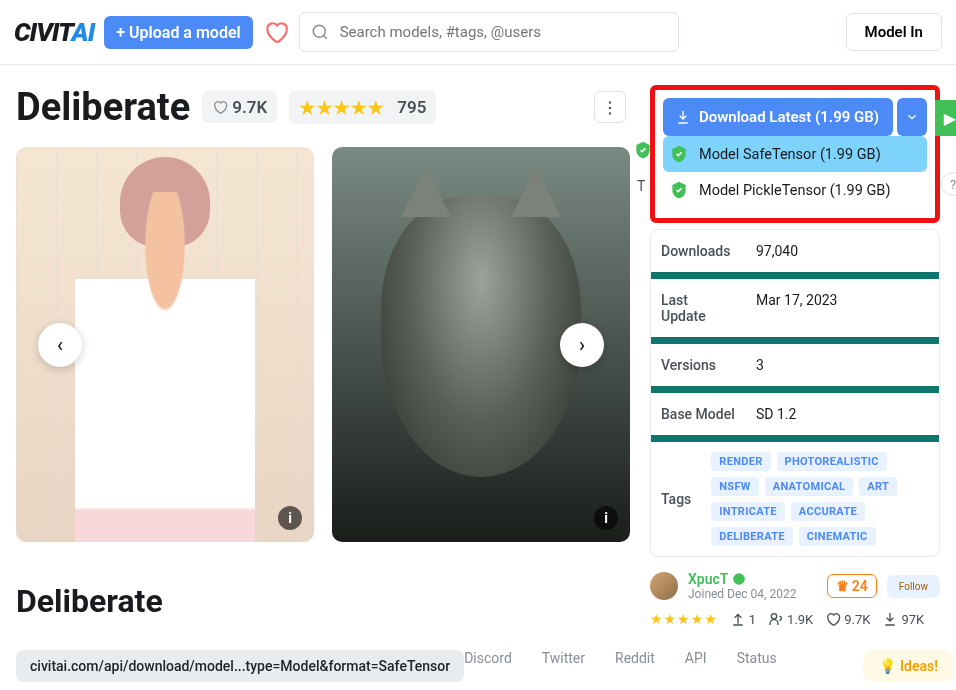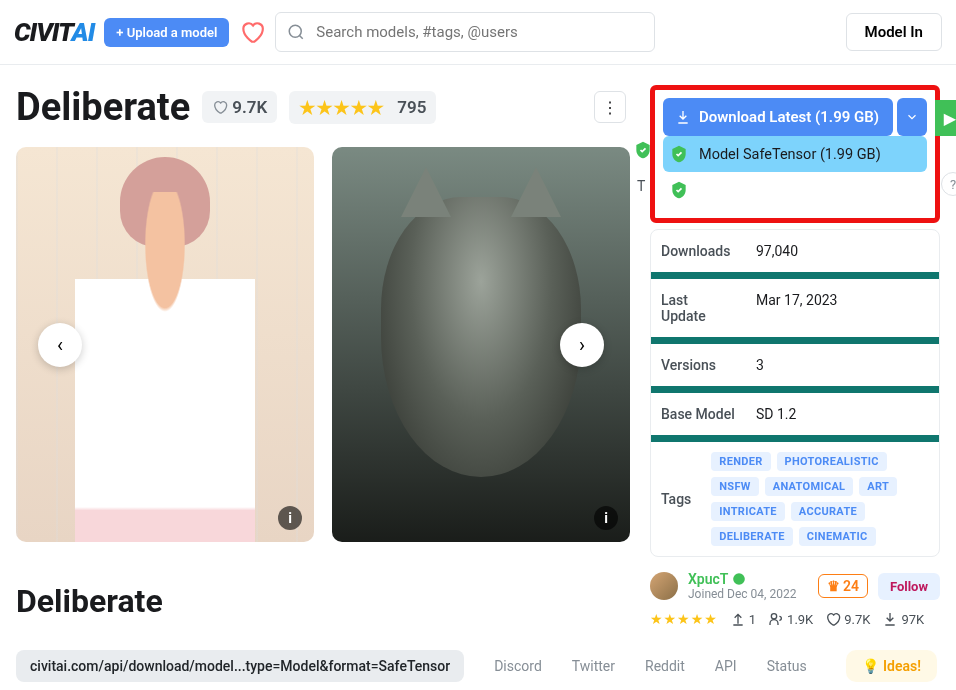--- a/index.html
+++ b/index.html
@@ -1,20 +1,20 @@
 <!DOCTYPE html>
 <html><head>
 <meta charset="utf-8">
 <style>
 *{box-sizing:border-box;margin:0;padding:0;font-family:-apple-system,BlinkMacSystemFont,"Segoe UI",Roboto,sans-serif}
 body{background:#fff;width:956px;height:690px;overflow:hidden;color:#1a1b1e}
 .header{display:flex;align-items:center;padding:12px 14px;gap:10px;border-bottom:1px solid #e9ecef}
 .logo{font-weight:900;font-size:26px;letter-spacing:-1px;font-style:italic}
 .logo .ai{color:#228be6}
-.upload-btn{background:#4c8bf5;color:#fff;border:none;border-radius:6px;padding:7px 12px;font-size:13px;font-weight:600;cursor:pointer}
+.upload-btn{background:#4c8bf5;color:#fff;border:none;border-radius:6px;padding:7px 12px;font-size:16px;font-weight:600;cursor:pointer}
 .heart{width:26px;height:26px;stroke:#ff6b6b;fill:none;stroke-width:2}
 .search-wrap{flex:1;max-width:380px;position:relative}
 .search-input{width:100%;padding:10px 12px 10px 40px;border:1px solid #dee2e6;border-radius:6px;font-size:15px;color:#868e96}
 .search-icon{position:absolute;left:12px;top:50%;transform:translateY(-50%);width:18px;height:18px;stroke:#868e96;fill:none;stroke-width:2}
 .signin{margin-left:auto;border:1px solid #dee2e6;background:#fff;padding:9px 18px;border-radius:6px;font-size:15px;font-weight:600;cursor:pointer}
 .main{padding:20px 16px;display:flex;gap:24px}
 .left{flex:1;min-width:0}
 .title-row{display:flex;align-items:center;gap:12px;margin-bottom:18px}
 .title{font-size:38px;font-weight:700}
 .pill{display:inline-flex;align-items:center;gap:4px;background:#f1f3f5;padding:6px 10px;border-radius:6px;font-size:17px;font-weight:600;color:#495057}
@@ -48,24 +48,24 @@
 .dkey{width:95px;padding:13px 10px;color:#495057;font-weight:500}
 .dval{flex:1;padding:13px 10px;color:#1a1b1e}
 .tags-cell{display:flex;flex-wrap:wrap;gap:6px;padding:10px}
 .tag{background:#e7f1ff;color:#4c8bf5;padding:3px 8px;border-radius:4px;font-size:11px;font-weight:700;letter-spacing:0.3px}
 .author{display:flex;align-items:center;gap:10px;margin-bottom:10px}
 .avatar{width:28px;height:28px;border-radius:50%;background:linear-gradient(135deg,#d4a574,#8b6f47)}
 .author-info{flex:1}
 .author-name{color:#40c057;font-size:14px;font-weight:600;display:flex;align-items:center;gap:4px}
 .author-joined{font-size:12px;color:#868e96}
 .crown-badge{display:flex;align-items:center;gap:3px;border:1px solid #fd7e14;border-radius:6px;padding:3px 8px;color:#fd7e14;font-size:14px;font-weight:600}
-.follow{background:#e7f1ff;color:#be185d;border:none;border-radius:6px;padding:6px 12px;font-size:13px;font-weight:700;cursor:pointer}
+.follow{background:#e7f1ff;color:#a16207;border:none;border-radius:6px;padding:6px 12px;font-size:10px;font-weight:400;cursor:pointer}
 .stats-row{display:flex;gap:12px;font-size:13px;color:#495057;align-items:center}
 .stat{display:flex;align-items:center;gap:3px}
-.bottom{position:absolute;bottom:8px;left:16px;right:19px;display:flex;align-items:center;gap:30px;font-size:14px;color:#868e96}
+.bottom{position:absolute;bottom:8px;left:16px;right:2px;display:flex;font-size:14px;color:#868e96}
 .url-badge{background:#e9ecef;padding:8px 14px;border-radius:8px;font-size:14px;color:#212529;font-weight:500}
 .ideas{margin-left:auto;background:#fff9e6;color:#f59f00;padding:8px 16px;border-radius:10px;font-weight:600;cursor:pointer}
 svg.icon-s{width:16px;height:16px;stroke:currentColor;fill:none;stroke-width:2}
 .kitchen{position:absolute;inset:0;opacity:0.3;background:repeating-linear-gradient(90deg,#ddd 0,#ddd 2px,transparent 2px,transparent 40px)}
 .figure{position:absolute;bottom:0;left:50%;transform:translateX(-50%);width:180px;height:350px;background:radial-gradient(ellipse at 50% 15%,#f4c2a1 0%,#f4c2a1 15%,transparent 16%),linear-gradient(180deg,transparent 25%,#fff 25%,#fff 90%,#f8d7da 91%)}
 .hair{position:absolute;top:10px;left:50%;transform:translateX(-50%);width:90px;height:90px;background:#d4a09a;border-radius:50% 50% 40% 40%}
 .cat{position:absolute;top:50px;left:50%;transform:translateX(-50%);width:200px;height:280px;background:radial-gradient(ellipse at 50% 30%,#9ca39a 0%,#5a6058 50%,#2a2d28 100%);border-radius:40% 40% 50% 50%}
 .ears{position:absolute;top:-30px;left:20px;width:0;height:0;border-left:25px solid transparent;border-right:25px solid transparent;border-bottom:50px solid #7a827a}
 .ears2{position:absolute;top:-30px;right:20px;width:0;height:0;border-left:25px solid transparent;border-right:25px solid transparent;border-bottom:50px solid #7a827a}
 </style>
@@ -156,20 +156,21 @@
           </div>
         <span>Model SafeTensor (1.99 GB)</span>
       </div>
       <div class="dl-item">
         <div class="shield">
             <svg viewBox="0 0 24 24" width="20" height="20" fill="#40c057">
               <path d="M12 2l8 4v6c0 5-3.5 9-8 10-4.5-1-8-5-8-10V6l8-4z"></path>
               <path d="M9 12l2 2 4-4" stroke="#fff" stroke-width="2" fill="none"></path>
             </svg>
           </div>
+        <span>Model PickleTensor (1.99 GB)</span>
       </div>
     </div>
 
     <div class="dtable">
       <div class="drow">
           <div class="dkey">Downloads</div>
           <div class="dval">97,040</div>
         </div>
       <div class="drow">
           <div class="dkey">Last Update</div>

